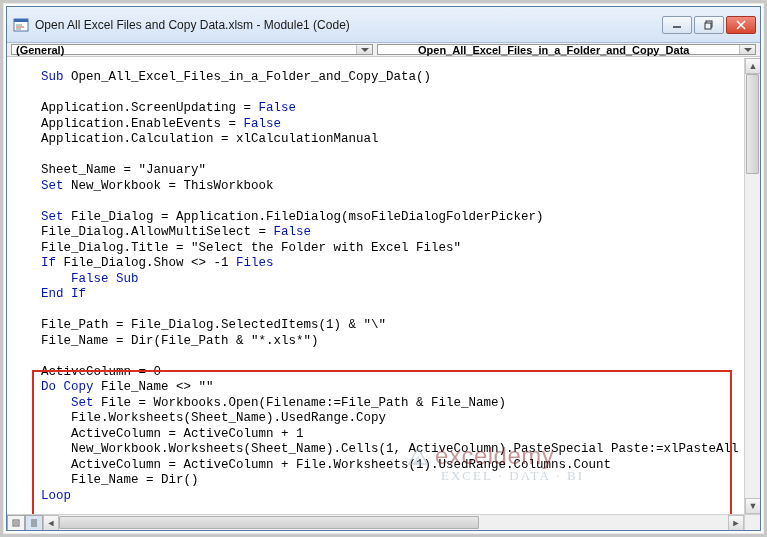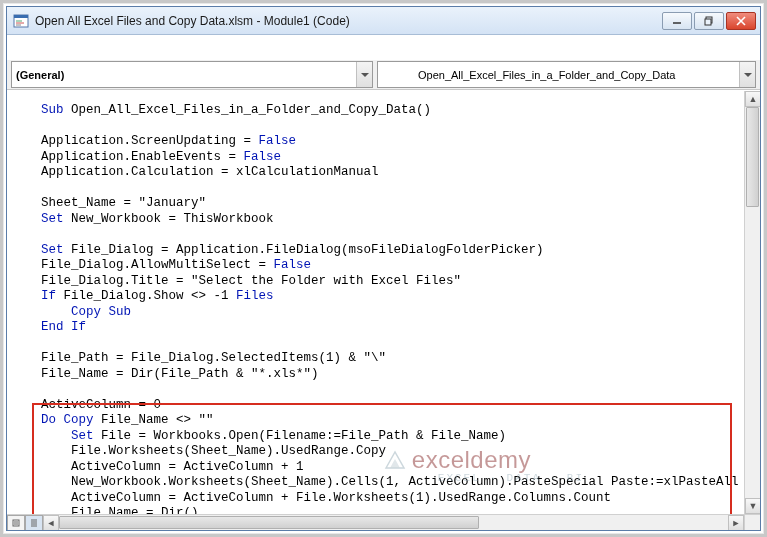--- a/index.html
+++ b/index.html
@@ -19,21 +19,21 @@
   }
   .window {
     position: absolute;
     top: 6px; left: 6px; right: 6px; bottom: 6px;
     background: #fff;
     border: 1px solid #5a7ca8;
     display: flex;
     flex-direction: column;
   }
   .titlebar {
-    height: 28px;
+    height: 36px;
     background: linear-gradient(#eaf2fb, #d4e3f5);
     border-bottom: 1px solid #a8bdd6;
     display: flex;
     align-items: center;
     padding: 0 4px 0 6px;
     justify-content: space-between;
   }
   .title-icon {
     width: 16px; height: 16px;
     margin-right: 6px;
@@ -62,41 +62,40 @@
     font-size: 10px;
     color: #333;
   }
   .win-btn.close {
     background: linear-gradient(#f08c7e,#d9452d);
     border-color: #a83324;
     color: #fff;
     font-weight: bold;
   }
   .dropdown-bar {
-    height: 30px;
+    height: 14px;
     background: #f0f0f0;
     border-bottom: 1px solid #c8c8c8;
     display: flex;
     padding: 1px 4px;
     gap: 4px;
-    margin-top: 25px;
   }
   .dropdown {
     background: #fff;
     border: 1px solid #9a9a9a;
     font-size: 11px;
     padding: 1px 18px 1px 4px;
     font-family: Tahoma, sans-serif;
     position: relative;
     display: flex;
     align-items: center;
     color: #000;
   }
   .dropdown.left { width: 362px; font-weight: bold; }
-  .dropdown.right { flex: 1; font-weight: normal; padding-left: 40px; }
+  .dropdown.right { flex: 1; font-weight: bold; padding-left: 40px; }
   .dd-arrow {
     position: absolute;
     right: 0; top: 0; bottom: 0;
     width: 16px;
     border-left: 1px solid #c0c0c0;
     background: linear-gradient(#f4f4f4,#e0e0e0);
     display: flex;
     align-items: center;
     justify-content: center;
   }
@@ -206,26 +205,26 @@
     pointer-events: none;
     text-align: left;
   }
   .wm-main {
     font-family: "Segoe UI", sans-serif;
     font-size: 24px;
     color: #7f1d1d;
     letter-spacing: 0.5px;
   }
   .wm-sub {
-    font-family: Liberation Mono, monospace;
-    font-size: 11px;
+    font-family: Liberation Serif, serif;
+    font-size: 13px;
     color: #8fa7b3;
     letter-spacing: 2px;
     margin-top: -4px;
-    margin-left: 56px;
+    margin-left: 36px;
   }
   .wm-icon {
     display: inline-block;
     vertical-align: middle;
     margin-right: 4px;
   }
 </style>
 </head>
 <body>
 
@@ -284,21 +283,21 @@
     Application.EnableEvents = <span class="kw">False</span>
     Application.Calculation = xlCalculationManual
     
     Sheet_Name = "January"
     <span class="kw">Set </span>New_Workbook = ThisWorkbook
     
     <span class="kw">Set </span>File_Dialog = Application.FileDialog(msoFileDialogFolderPicker)
     File_Dialog.AllowMultiSelect = <span class="kw">False</span>
     File_Dialog.Title = "Select the Folder with Excel Files"
     <span class="kw">If </span>File_Dialog.Show &lt;&gt; -1 <span class="kw">Files</span>
-        <span class="kw">Copy Sub</span>
+        <span class="kw">False Sub</span>
     <span class="kw">End If</span>
     
     File_Path = File_Dialog.SelectedItems(1) &amp; "\"
     File_Name = Dir(File_Path &amp; "*.xls*")
     
     ActiveColumn = 0
     <span class="kw">Do Copy </span>File_Name &lt;&gt; ""
         <span class="kw">Set </span>File = Workbooks.Open(Filename:=File_Path &amp; File_Name)
         File.Worksheets(Sheet_Name).UsedRange.Copy
         ActiveColumn = ActiveColumn + 1

